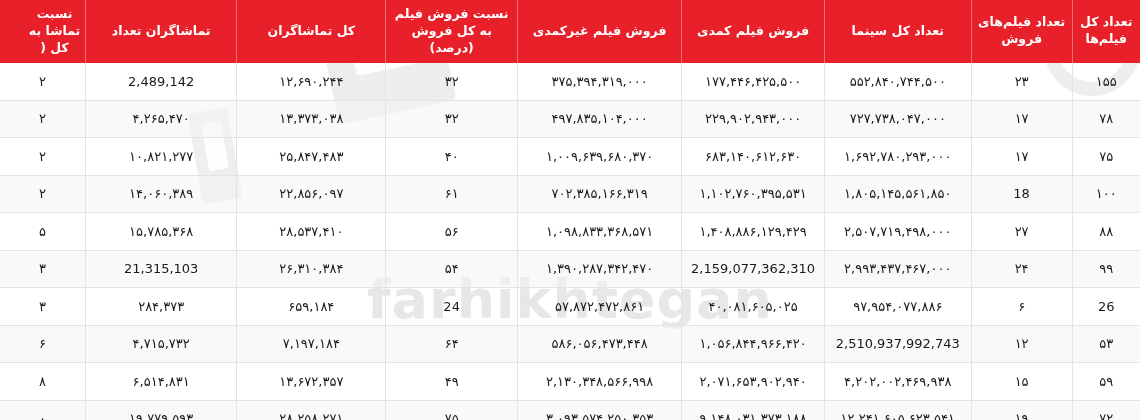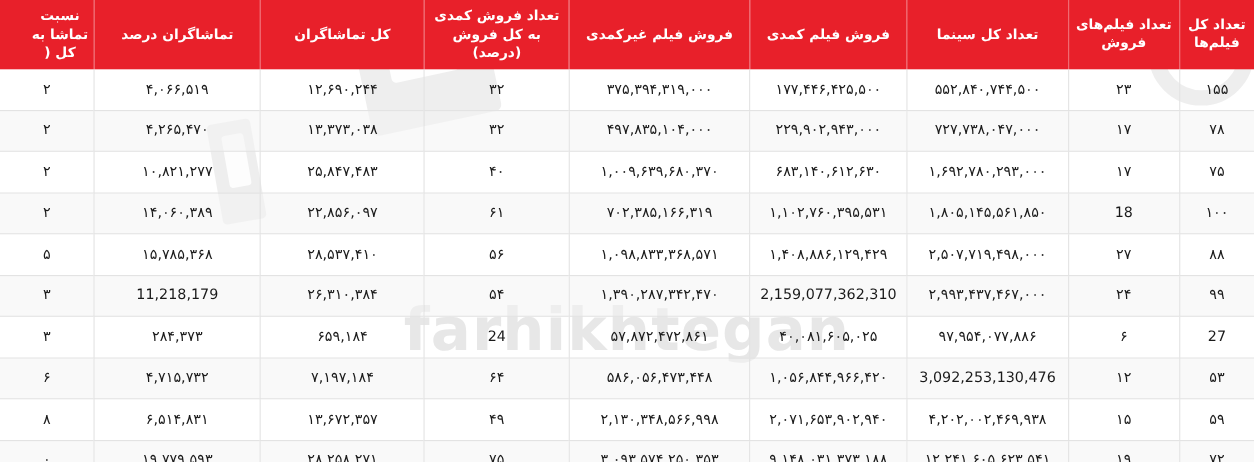--- a/index.html
+++ b/index.html
@@ -168,36 +168,36 @@
       <col class="col-com-aud">
       <col class="col-ratio-aud">
     </colgroup>
     <thead>
       <tr>
         <th>تعداد کل فیلم‌ها</th>
         <th>تعداد فیلم‌های فروش</th>
         <th>تعداد کل سینما</th>
         <th>فروش فیلم کمدی</th>
         <th>فروش فیلم غیرکمدی</th>
-        <th>تعداد فروش کمدی به کل فروش (درصد)</th>
+        <th>نسبت فروش فیلم به کل فروش (درصد)</th>
         <th>کل تماشاگران</th>
-        <th>تماشاگران درصد</th>
+        <th>تماشاگران تعداد</th>
         <th>نسبت تماشا به کل (</th>
       </tr>
     </thead>
     <tbody>
       <tr>
         <td>۱۵۵</td>
         <td>۲۳</td>
         <td>۵۵۲,۸۴۰,۷۴۴,۵۰۰</td>
         <td>۱۷۷,۴۴۶,۴۲۵,۵۰۰</td>
         <td>۳۷۵,۳۹۴,۳۱۹,۰۰۰</td>
         <td>۳۲</td>
         <td>۱۲,۶۹۰,۲۴۴</td>
-        <td>۴,۰۶۶,۵۱۹</td>
+        <td>2,489,142</td>
         <td>۲</td>
       </tr>
       <tr>
         <td>۷۸</td>
         <td>۱۷</td>
         <td>۷۲۷,۷۳۸,۰۴۷,۰۰۰</td>
         <td>۲۲۹,۹۰۲,۹۴۳,۰۰۰</td>
         <td>۴۹۷,۸۳۵,۱۰۴,۰۰۰</td>
         <td>۳۲</td>
         <td>۱۳,۳۷۳,۰۳۸</td>
@@ -238,38 +238,38 @@
         <td>۵</td>
       </tr>
       <tr>
         <td>۹۹</td>
         <td>۲۴</td>
         <td>۲,۹۹۳,۴۳۷,۴۶۷,۰۰۰</td>
         <td>2,159,077,362,310</td>
         <td>۱,۳۹۰,۲۸۷,۳۴۲,۴۷۰</td>
         <td>۵۴</td>
         <td>۲۶,۳۱۰,۳۸۴</td>
-        <td>11,218,179</td>
+        <td>21,315,103</td>
         <td>۳</td>
       </tr>
       <tr>
-        <td>27</td>
+        <td>26</td>
         <td>۶</td>
         <td>۹۷,۹۵۴,۰۷۷,۸۸۶</td>
         <td>۴۰,۰۸۱,۶۰۵,۰۲۵</td>
         <td>۵۷,۸۷۲,۴۷۲,۸۶۱</td>
         <td>24</td>
         <td>۶۵۹,۱۸۴</td>
         <td>۲۸۴,۳۷۳</td>
         <td>۳</td>
       </tr>
       <tr>
         <td>۵۳</td>
         <td>۱۲</td>
-        <td>3,092,253,130,476</td>
+        <td>2,510,937,992,743</td>
         <td>۱,۰۵۶,۸۴۴,۹۶۶,۴۲۰</td>
         <td>۵۸۶,۰۵۶,۴۷۳,۴۴۸</td>
         <td>۶۴</td>
         <td>۷,۱۹۷,۱۸۴</td>
         <td>۴,۷۱۵,۷۳۲</td>
         <td>۶</td>
       </tr>
       <tr>
         <td>۵۹</td>
         <td>۱۵</td>

